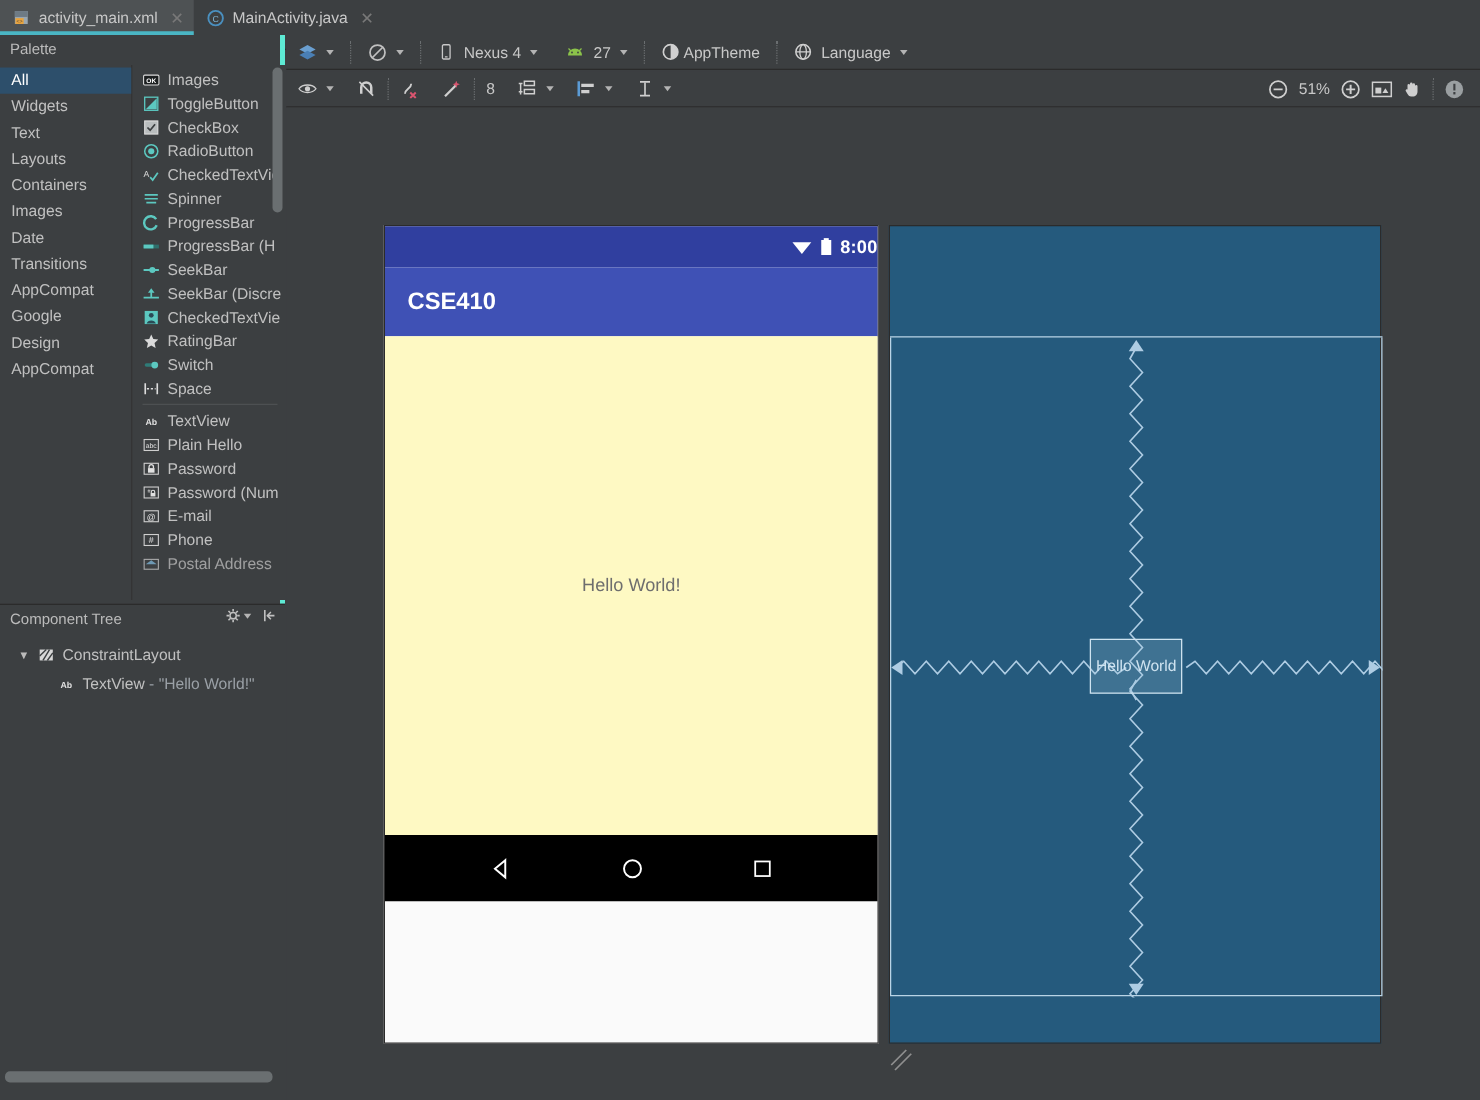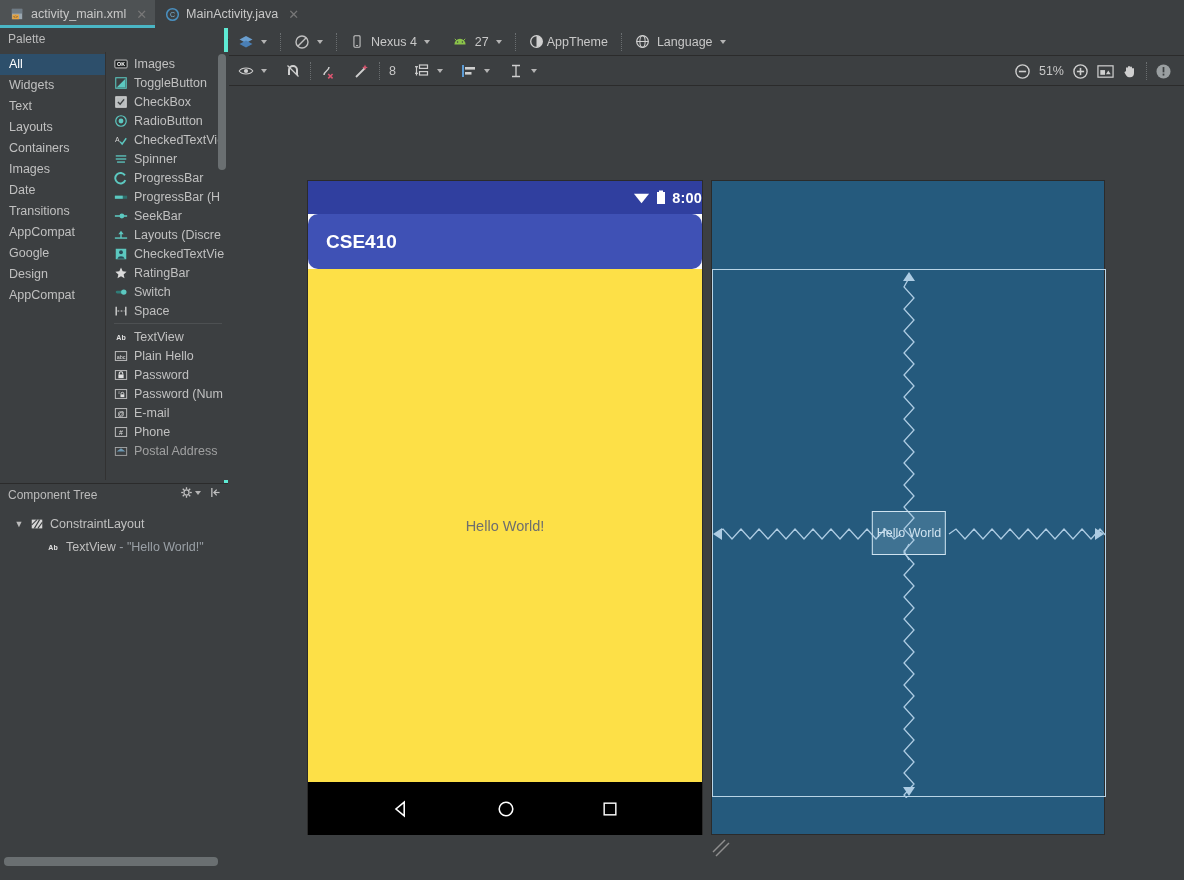--- a/index.html
+++ b/index.html
@@ -139,25 +139,24 @@
     border: 1px solid #2b2b2b;
   }
   .d-status {
     height: 33px; background: #303f9f; display: flex; align-items: center;
     justify-content: flex-end; gap: 6px; color: #ffffff;
   }
   .d-status .clock { font-size: 14.5px; font-weight: bold; letter-spacing: .2px; }
   .d-appbar {
     height: 55px; background: #3f51b5; display: flex; align-items: center;
     padding-left: 18px;
-    border-radius: 10px;
   }
   .d-appbar .title { color: #ffffff; font-size: 19px; font-weight: bold; }
   .d-content {
-    height: 513px; background: #fde047; position: relative;
+    height: 399px; background: #fef9c3; position: relative;
   }
   .d-hello {
     position: absolute; left: 50%; top: 50%; transform: translate(-50%,-50%);
     color: #6e6e6e; font-size: 14.5px; white-space: nowrap;
   }
   .d-nav {
     height: 53px; background: #000000; display: flex; align-items: center;
     justify-content: space-around; padding: 0 40px;
   }
 
@@ -339,21 +338,21 @@
           </svg>
           <span>SeekBar</span>
         </div>
 
         <div class="witem">
           <svg class="wicon" viewBox="0 0 16 16">
             <line x1="1" y1="11.5" x2="15" y2="11.5" stroke="#5cc8c0" stroke-width="1.6"></line>
             <path d="M8 3 L11 7 L5 7 Z" fill="#5cc8c0"></path>
             <rect x="7.2" y="6.5" width="1.6" height="5" fill="#5cc8c0"></rect>
           </svg>
-          <span>Layouts (Discre</span>
+          <span>SeekBar (Discre</span>
         </div>
 
         <div class="witem">
           <svg class="wicon" viewBox="0 0 16 16">
             <rect x="2" y="2" width="12" height="12" fill="#5cc8c0"></rect>
             <circle cx="8" cy="6" r="2.2" fill="#2a4a55"></circle>
             <path d="M3.8 13.5 A4.4 4 0 0 1 12.2 13.5 Z" fill="#2a4a55"></path>
           </svg>
           <span>CheckedTextVie</span>
         </div>

